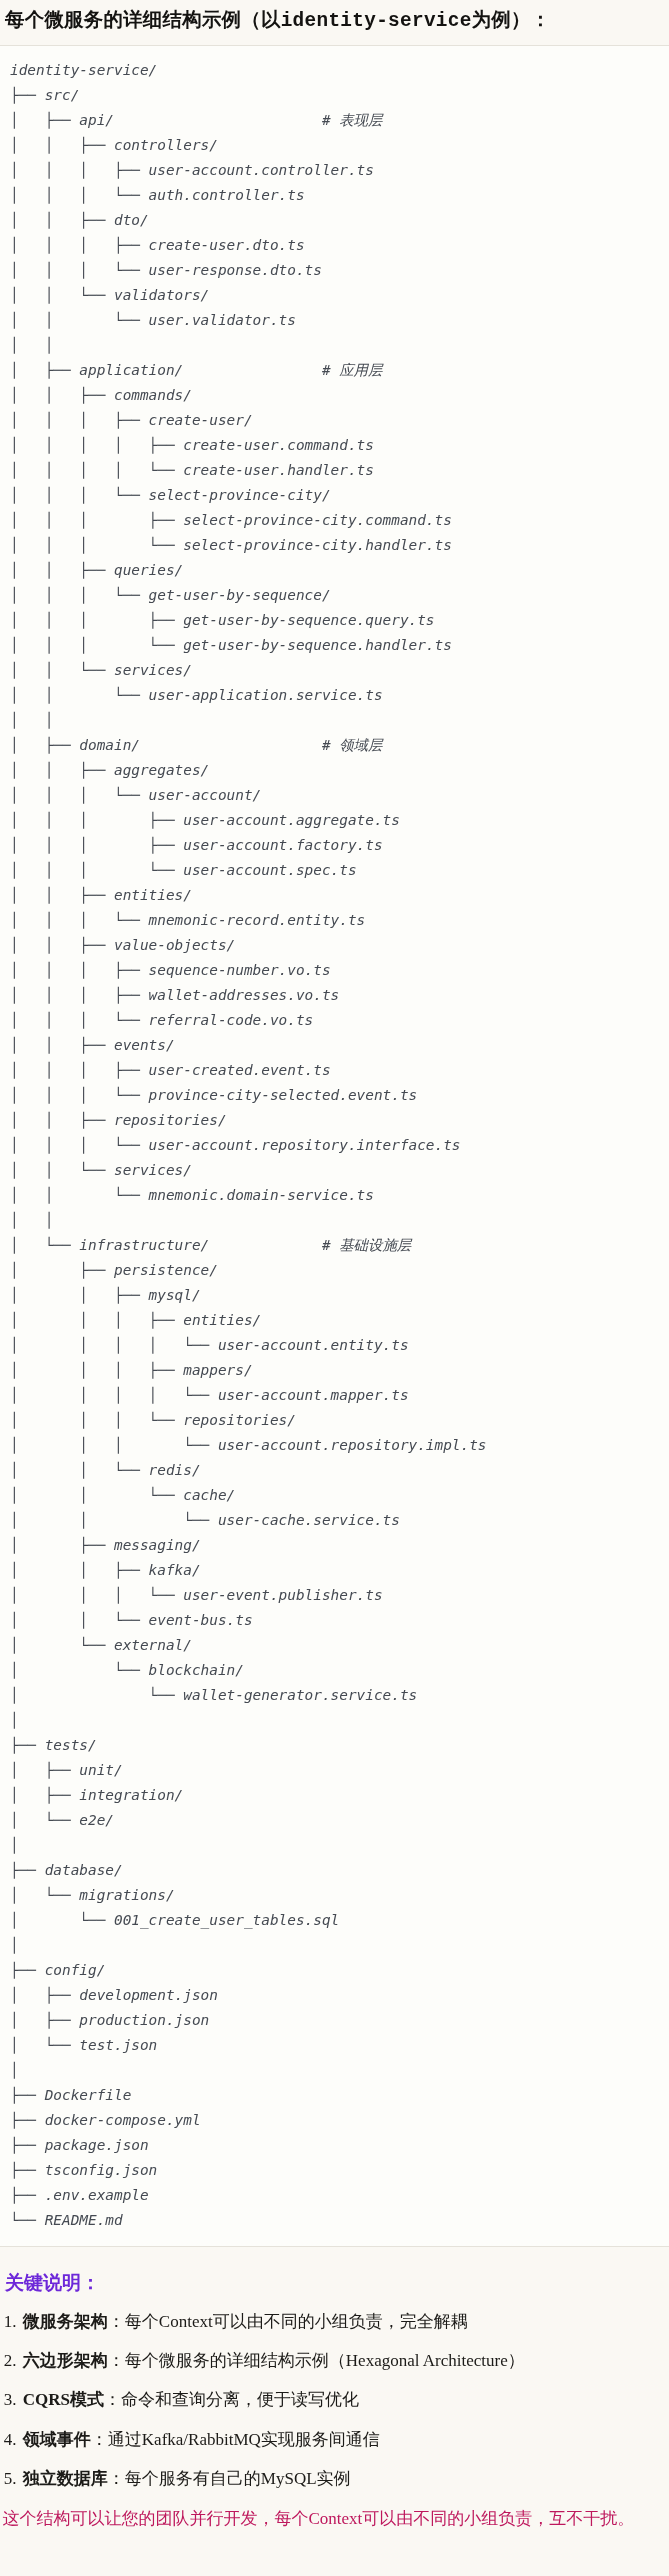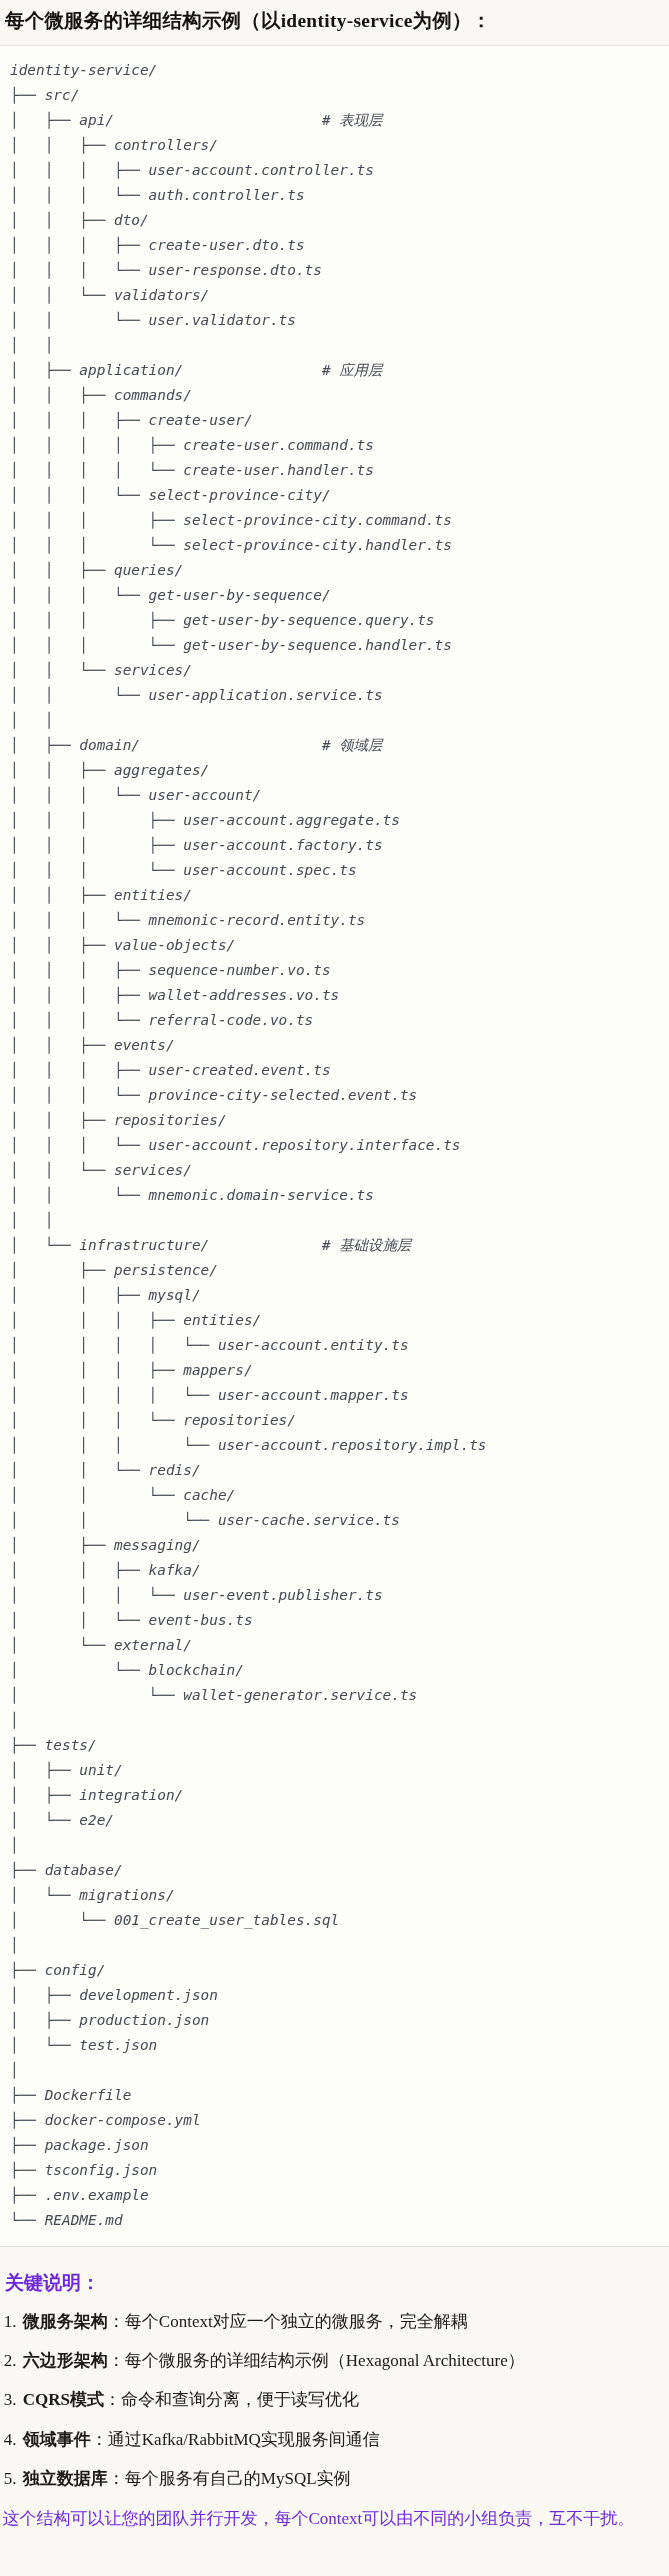--- a/index.html
+++ b/index.html
@@ -17,20 +17,21 @@
   }
   .doc { width: 669px; }
   h1.page-title {
     margin: 7.5px 5px 11.3px 5px;
     font-size: 19.4px;
     line-height: 26px;
     font-weight: 700;
     color: #141311;
     letter-spacing: 0.3px;
     white-space: nowrap;
+    font-family: Liberation Mono, monospace;
   }
   pre.code-block {
     margin: 0;
     background: #fdfdfa;
     border-top: 0.6px solid #e5e2da;
     border-bottom: 0.6px solid #e5e2da;
     padding: 12.5px 0 12.5px 10px;
     font-family: "DejaVu Sans Mono", monospace;
     font-size: 14.4px;
     line-height: 25px;
@@ -65,21 +66,21 @@
     display: inline-block;
     margin-right: 6.3px;
   }
   ol.notes-list .label {
     font-weight: 700;
   }
   p.closing {
     margin: 13.8px 2.5px 0 2.5px;
     font-size: 17px;
     line-height: 25px;
-    color: #6d28d9;
+    color: #be185d;
     white-space: nowrap;
   }
 </style>
 </head>
 <body>
 
 <main class="doc">
 
   <h1 class="page-title">每个微服务的详细结构示例（以identity-service为例）：</h1>
 
@@ -167,21 +168,21 @@
 ├── Dockerfile
 ├── docker-compose.yml
 ├── package.json
 ├── tsconfig.json
 ├── .env.example
 └── README.md</code></pre>
 
   <h2 class="notes-heading">关键说明：</h2>
 
   <ol class="notes-list">
-      <li><span class="num">1.</span><span class="label">微服务架构</span><span>：</span><span>每个Context对应一个独立的微服务，完全解耦</span></li>
+      <li><span class="num">1.</span><span class="label">微服务架构</span><span>：</span><span>每个Context可以由不同的小组负责，完全解耦</span></li>
       <li><span class="num">2.</span><span class="label">六边形架构</span><span>：</span><span>每个微服务的详细结构示例（Hexagonal Architecture）</span></li>
       <li><span class="num">3.</span><span class="label">CQRS模式</span><span>：</span><span>命令和查询分离，便于读写优化</span></li>
       <li><span class="num">4.</span><span class="label">领域事件</span><span>：</span><span>通过Kafka/RabbitMQ实现服务间通信</span></li>
       <li><span class="num">5.</span><span class="label">独立数据库</span><span>：</span><span>每个服务有自己的MySQL实例</span></li>
     </ol>
 
   <p class="closing">这个结构可以让您的团队并行开发，每个Context可以由不同的小组负责，互不干扰。</p>
 
 </main>
 

